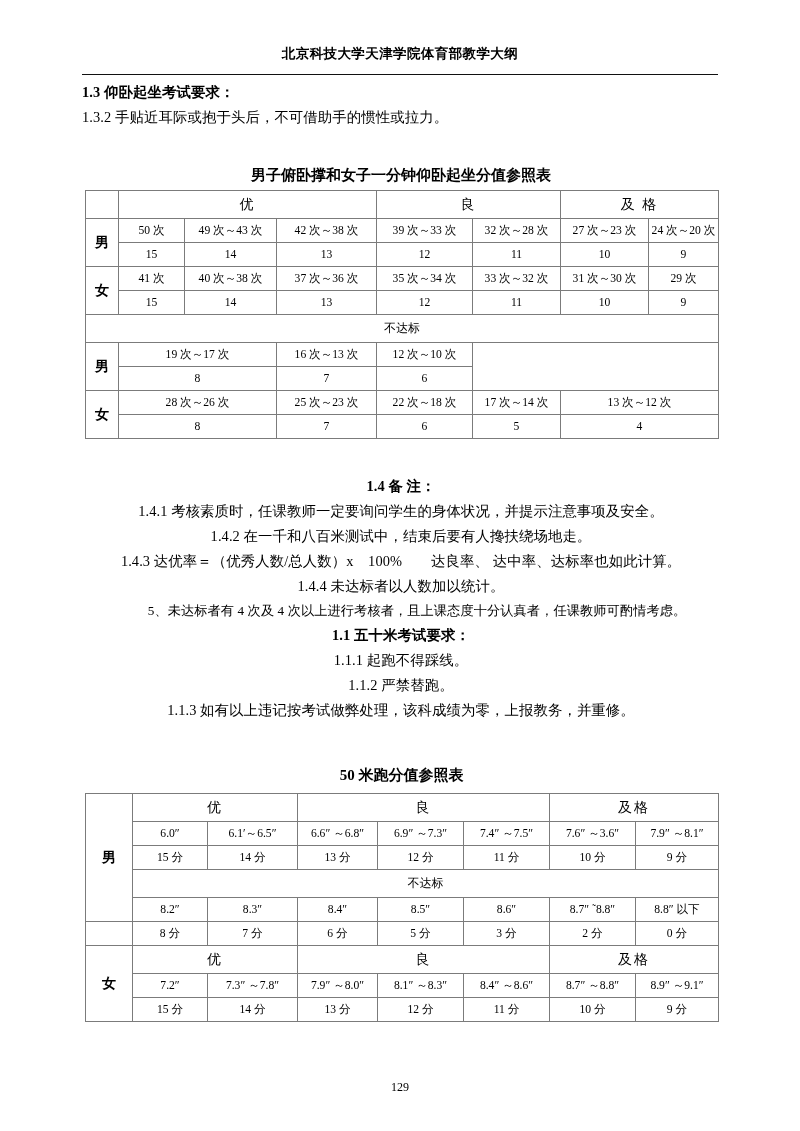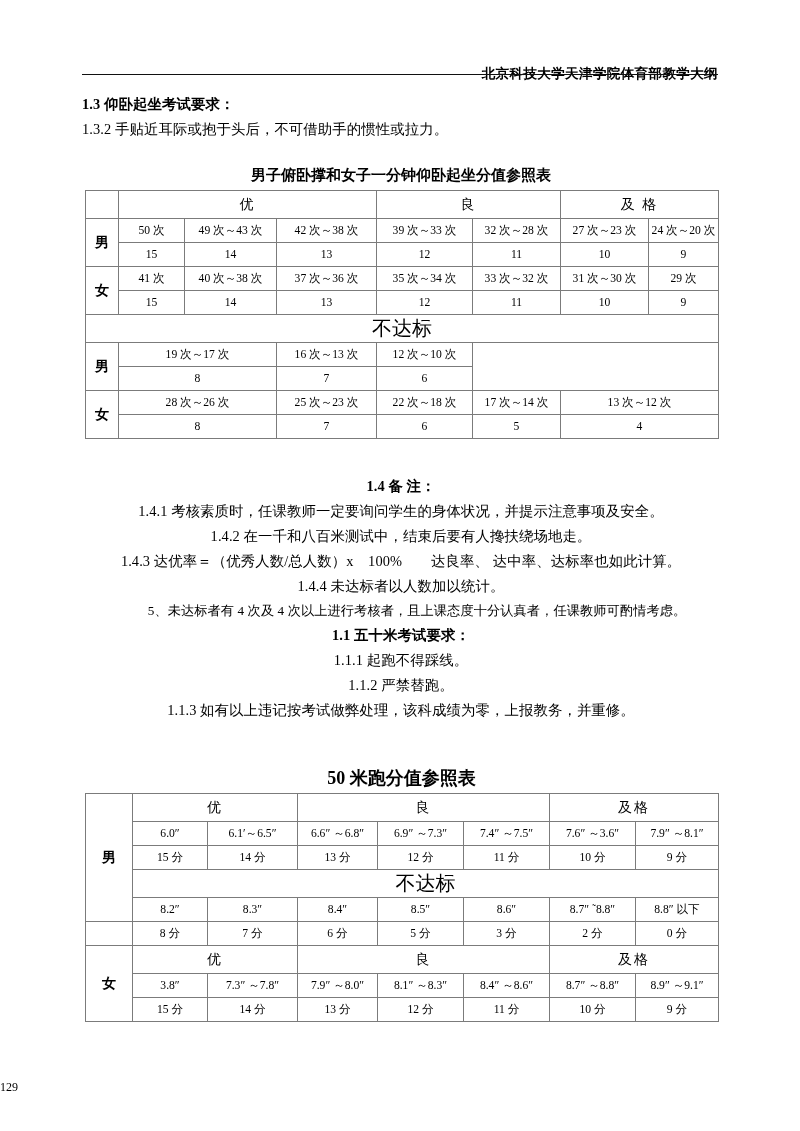--- a/index.html
+++ b/index.html
@@ -20,40 +20,39 @@
     box-sizing: border-box;
     overflow: hidden;
   }
 
   
   .doc-header {
     position: absolute;
     top: 46px;
     left: 82px;
     right: 82px;
-    text-align: right;
+    text-align: center;
     font-size: 13.5px;
     font-weight: bold;
     letter-spacing: 0.4px;
     line-height: 1.2;
-    margin-top: 20px;
   }
   .header-rule {
     position: absolute;
     top: 74px;
     left: 82px;
     width: 636px;
     height: 0;
     border-top: 1.6px solid #111;
   }
 
   
   .content {
     position: absolute;
-    top: 92px;
+    top: 80px;
     left: 82px;
     width: 638px;
   }
   .para {
     font-size: 14.4px;
     line-height: 25px;
     white-space: nowrap;
     letter-spacing: 0.1px;
   }
   .para.bold {
@@ -86,21 +85,21 @@
     font-size: 14px;
     font-weight: bold;
   }
   table.grid td.grade {
     font-size: 14px;
     height: 27px;
     line-height: 27px;
     letter-spacing: 2px;
   }
   table.grid td.fail {
-    font-size: 20px;
+    font-size: 12px;
     height: 27px;
     line-height: 27px;
   }
   table.grid td.blank {
     border-left: 1px solid #7b7b7b;
   }
 
   
   #table-situps {
     position: absolute;
@@ -114,30 +113,31 @@
     top: 793px;
     left: 85px;
     width: 633px;
   }
   .tbl2-title {
     position: absolute;
     top: 766px;
     left: 85px;
     width: 633px;
     text-align: center;
-    font-size: 18px;
+    font-size: 15px;
     font-weight: bold;
   }
 
   
   .page-number {
     position: absolute;
     top: 1080px;
     left: 0;
     width: 800px;
+    text-align: center;
     font-size: 12px;
   }
 
   .t1-title {
     position: absolute;
     top: 166px;
     left: 82px;
     width: 638px;
     text-align: center;
     font-size: 15px;
@@ -328,21 +328,21 @@
         <td>2 分</td>
         <td>0 分</td>
       </tr>
       <tr>
         <td class="sex" rowspan="3">女</td>
         <td class="grade" colspan="2">优</td>
         <td class="grade" colspan="3">良</td>
         <td class="grade" colspan="2">及格</td>
       </tr>
       <tr>
-        <td>3.8″</td>
+        <td>7.2″</td>
         <td>7.3″ ～7.8″</td>
         <td>7.9″ ～8.0″</td>
         <td>8.1″ ～8.3″</td>
         <td>8.4″ ～8.6″</td>
         <td>8.7″ ～8.8″</td>
         <td>8.9″ ～9.1″</td>
       </tr>
       <tr>
         <td>15 分</td>
         <td>14 分</td>

